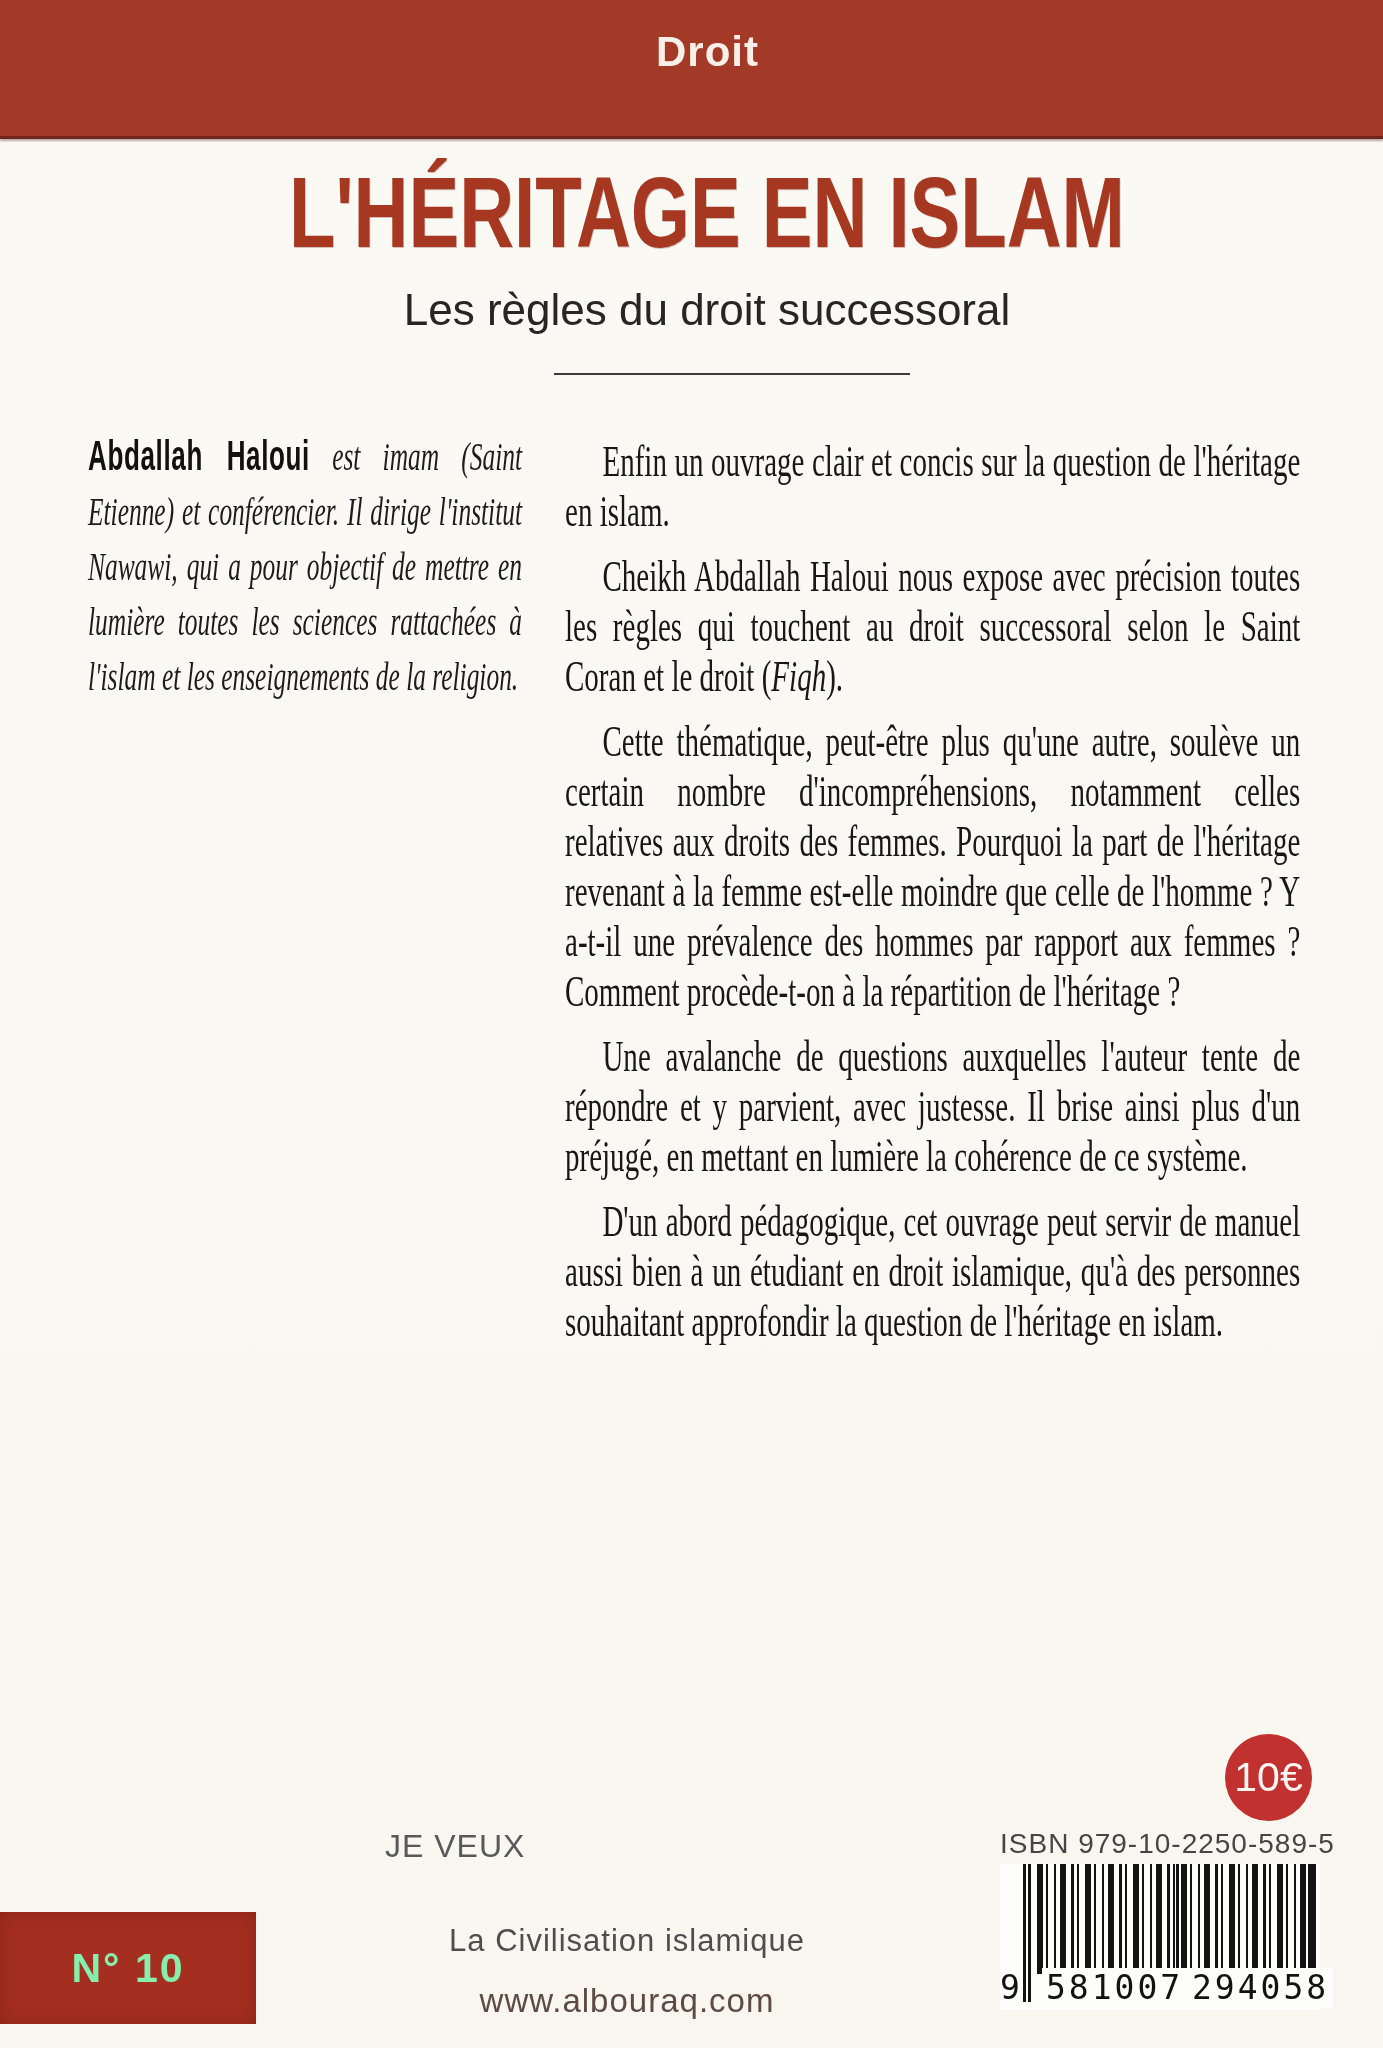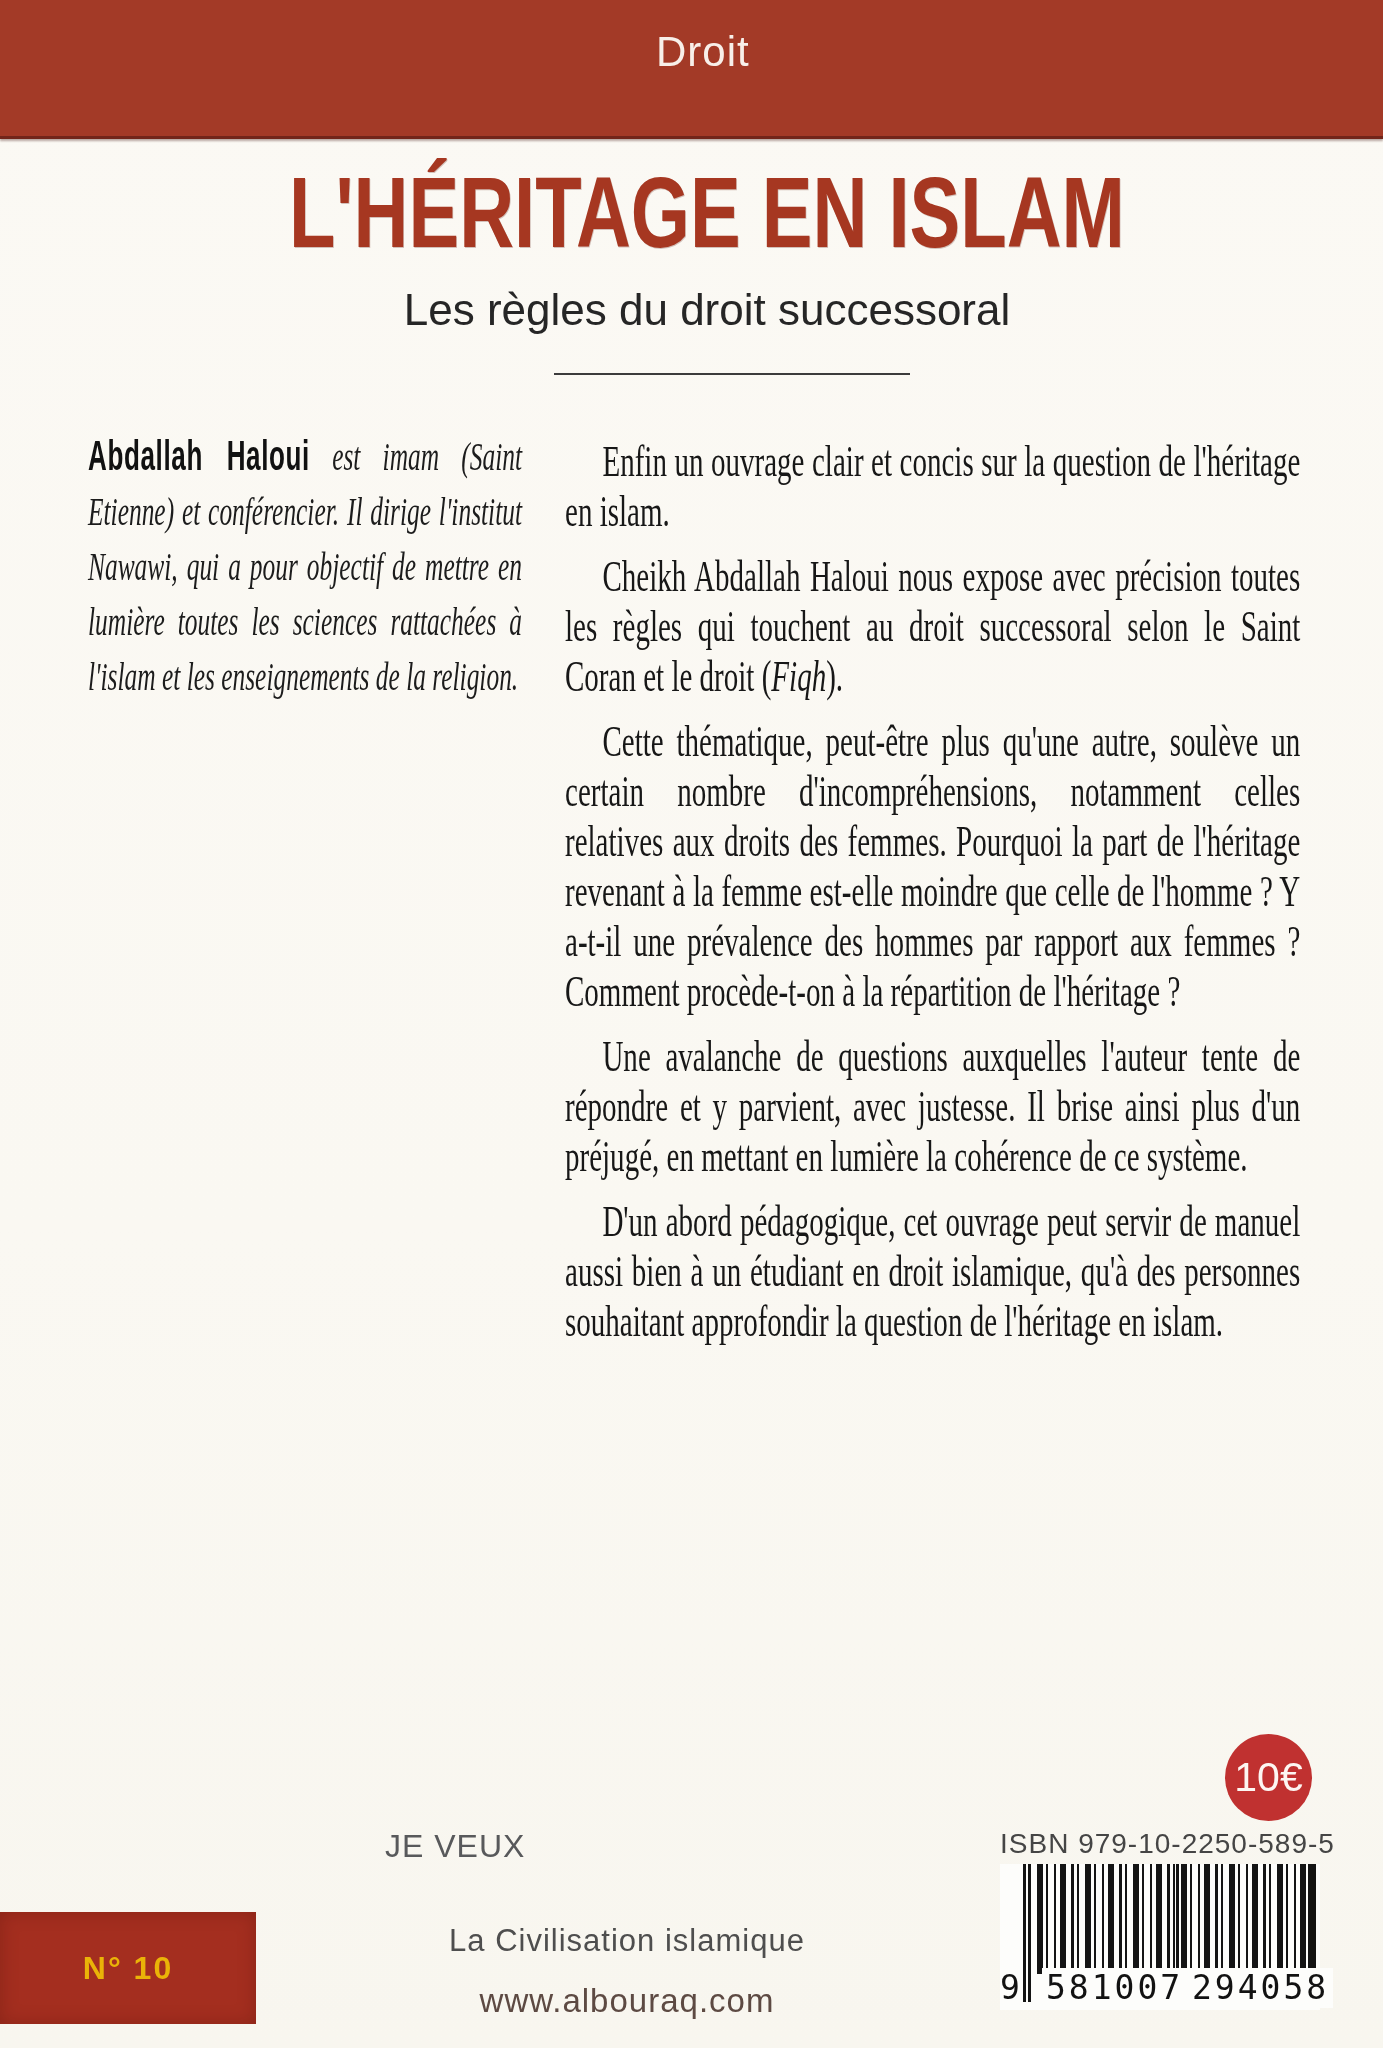--- a/index.html
+++ b/index.html
@@ -6,21 +6,21 @@
   body{width:1383px;height:2048px;position:relative;background:#e9e6df;
        font-family:"Liberation Sans",sans-serif;}
   .page{position:absolute;left:0;top:0;width:1383px;height:2048px;overflow:hidden;
         background:linear-gradient(180deg,#fbf9f4 0%,#faf8f2 60%,#f8f6ef 100%);}
 
   
   .banner{position:absolute;left:0;top:0;width:1383px;height:136px;
           background:linear-gradient(180deg,#a63d2a 0%,#a23а27 40%,#9e3422 100%);
           background-color:#a33a27;
           border-bottom:3px solid #72251a;box-shadow:0 2px 2px rgba(60,15,8,.35);}
-  .banner-label{position:absolute;left:656px;top:28px;font-size:42px;font-weight:400;
+  .banner-label{position:absolute;left:656px;top:28px;font-size:42px;font-weight:700;
           color:#f8efe9;letter-spacing:1px;}
 
   
   .title-wrap{position:absolute;left:24px;top:0;width:1366px;text-align:center;}
   .book-title{position:absolute;left:0;top:160px;width:100%;margin:0;
           font-size:100px;line-height:104px;font-weight:700;color:#a63721;
           letter-spacing:0px;transform:scaleX(.76);transform-origin:50% 50%;
           text-shadow:1px 1px 0 rgba(90,25,10,.25);white-space:nowrap;}
   .book-subtitle{position:absolute;left:0;top:284px;width:100%;
           font-size:44px;line-height:52px;font-weight:400;color:#262626;}
@@ -67,21 +67,21 @@
         background:repeating-linear-gradient(90deg,#141414 0 3px,transparent 3px 5px,#141414 5px 8px);}
   .guard.g1{left:23px;} .guard.g2{left:176px;} .guard.g3{left:308px;}
   .bc-digit{position:absolute;top:104px;font-family:"DejaVu Sans Mono",monospace;
         font-size:33px;color:#121212;background:#fdfdfb;letter-spacing:3px;line-height:40px;}
   .bc-d0{left:0px;} .bc-d1{left:42px;padding:0 4px;} .bc-d2{left:188px;padding:0 4px;}
 
   
   .badge{position:absolute;left:0;top:1912px;width:256px;height:112px;
         background:#a42e1f;box-shadow:inset 0 0 18px rgba(60,10,5,.25);
         display:flex;align-items:center;justify-content:center;}
-  .badge span{color:#eab308;font-size:32px;font-weight:700;letter-spacing:2px;}
+  .badge span{color:#86efac;font-size:41px;font-weight:700;letter-spacing:2px;}
 
   
   .logo{position:absolute;left:385px;top:1828px;display:flex;align-items:baseline;}
   .logo-prefix{font-size:32px;color:#58595b;letter-spacing:1px;font-weight:400;}
   .brand{font-size:64px;font-weight:700;letter-spacing:-1px;margin-left:4px;
          color:#b23423;line-height:70px;}
   .brand-c{color:#c6581d;text-shadow:-2px 0 0 #9e2f1c;}
   .series{position:absolute;left:387px;top:1923px;width:480px;text-align:center;
          font-size:31px;color:#4e4e4e;letter-spacing:1px;}
   .site{position:absolute;left:387px;top:1982px;width:480px;text-align:center;

